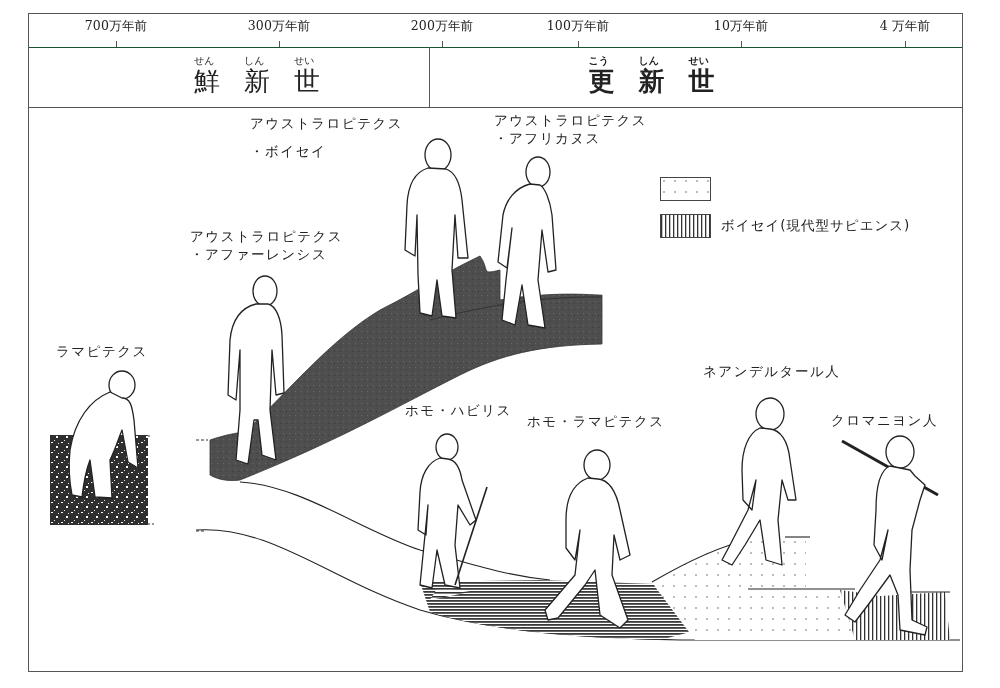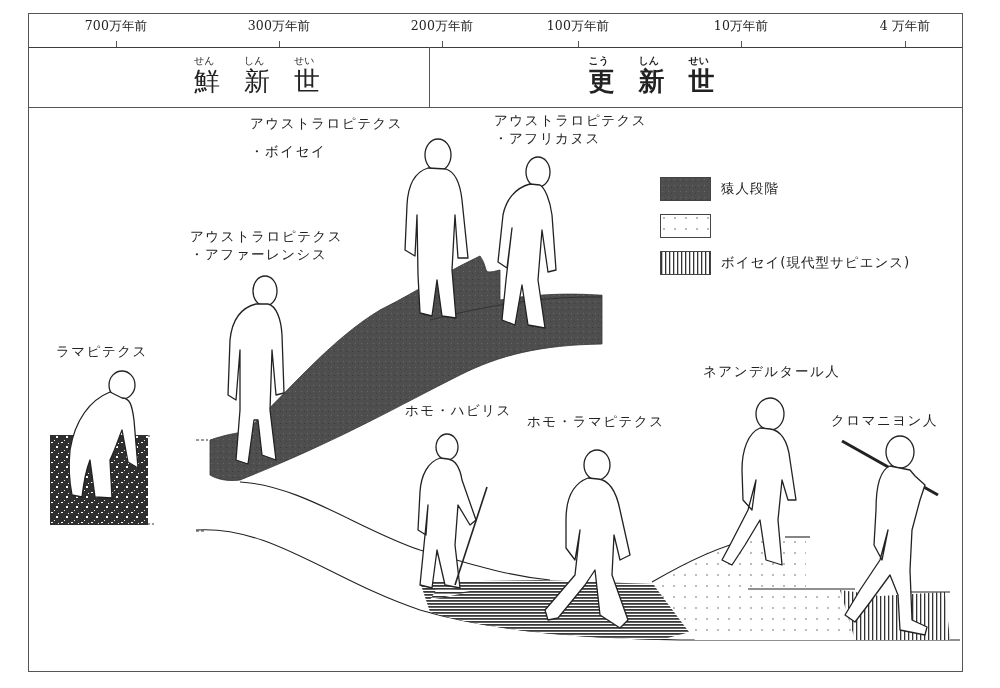--- a/index.html
+++ b/index.html
@@ -220,26 +220,20 @@
 <div class="label" style="left:494px; top:113px">アウストラロピテクス</div>
 <div class="label" style="left:494px; top:131px">・アフリカヌス</div>
 <div class="label" style="left:405px; top:403px">ホモ・ハビリス</div>
 <div class="label" style="left:527px; top:414px">ホモ・ラマピテクス</div>
 <div class="label" style="left:703px; top:364px">ネアンデルタール人</div>
 <div class="label" style="left:831px; top:413px">クロマニヨン人</div>
 
 <div id="legend">
   <div class="legend-item">
     <svg class="swatch" width="51" height="24">
-        <rect width="51" height="24" fill="url(#p-dark)"></rect>
-      </svg>
-    <span class="legend-text">猿人段階</span>
-  </div>
-  <div class="legend-item">
-    <svg class="swatch" width="51" height="24">
         <rect width="51" height="24" fill="url(#p-dots)"></rect>
       </svg>
   </div>
   <div class="legend-item">
     <svg class="swatch" width="51" height="24">
         <rect width="51" height="24" fill="url(#p-vlines)"></rect>
       </svg>
     <span class="legend-text">ボイセイ(現代型サピエンス)</span>
   </div>
 </div>

